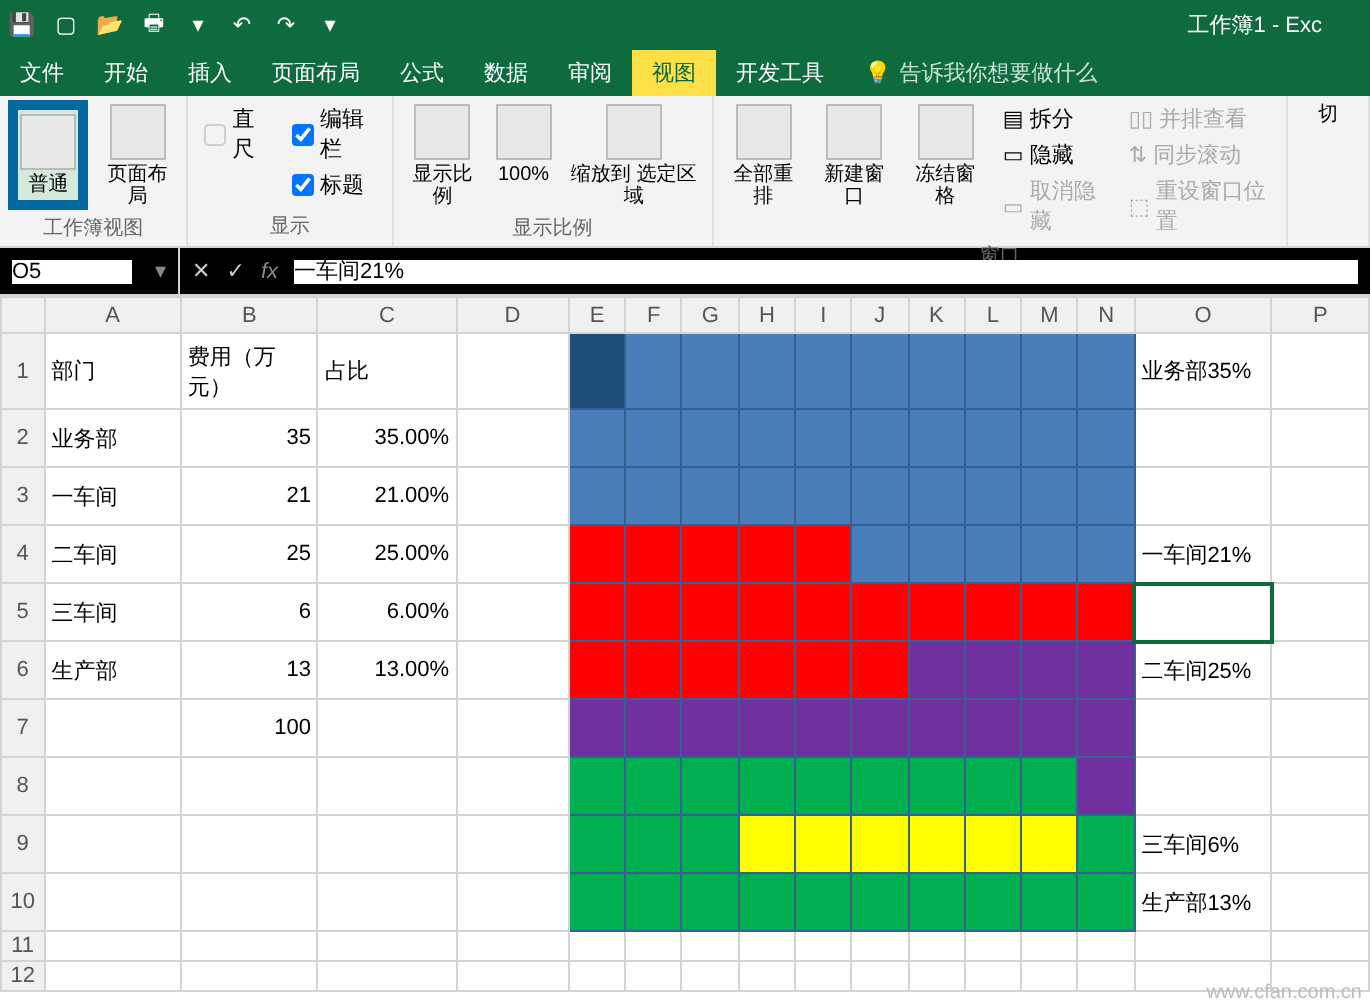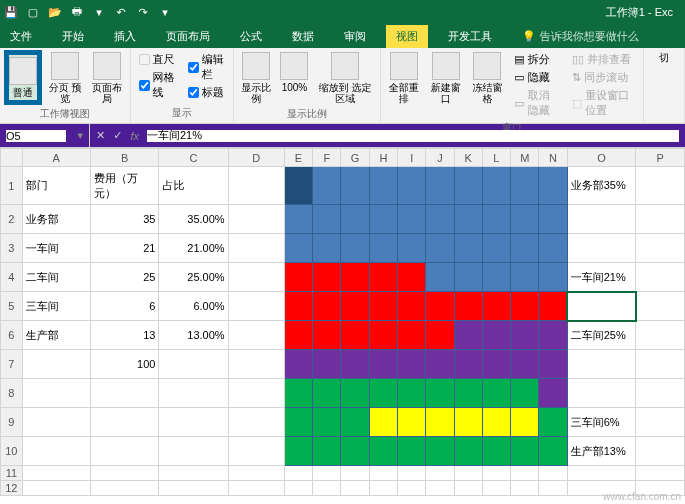--- a/index.html
+++ b/index.html
@@ -1,37 +1,37 @@
 <!DOCTYPE html>
 <html><head>
 <meta charset="utf-8">
 <style>
 *{margin:0;padding:0;box-sizing:border-box;font-family:"Microsoft YaHei",sans-serif;font-size:11px;}
 body{background:#fff;width:685px;height:504px;overflow:hidden;position:relative;}
 .titlebar{background:#0d6b3e;height:24px;display:flex;align-items:center;padding:0 4px;color:#fff;}
 .titlebar .qat{display:flex;gap:8px;align-items:center;}
 .titlebar .qat span{width:14px;height:14px;display:flex;align-items:center;justify-content:center;}
-.titlebar .title{margin-left:auto;margin-right:8px;color:#fff;text-align:center;}
-.tabs{background:#0d6b3e;height:24px;display:flex;align-items:flex-end;gap:10px;}
+.titlebar .title{margin-left:auto;margin-right:20px;color:#fff;text-align:center;}
+.tabs{background:#0d6b3e;height:24px;display:flex;align-items:flex-end;}
 .tab{padding:4px 10px;color:#fff;cursor:pointer;}
 .tab.active{background:#fde047;color:#0d6b3e;}
 .tellme{color:#c8e0d3;padding:4px 10px;display:flex;gap:4px;align-items:center;}
 .ribbon{background:#f3f3f3;height:76px;display:flex;border-bottom:1px solid #d4d4d4;}
 .group{display:flex;flex-direction:column;border-right:1px solid #e0e0e0;padding:2px 4px;}
 .group-body{flex:1;display:flex;align-items:flex-start;gap:4px;}
 .group-label{text-align:center;color:#666;font-size:10px;padding:1px 0;}
 .rbtn{display:flex;flex-direction:column;align-items:center;justify-content:flex-start;padding:2px 3px;cursor:pointer;min-width:32px;}
 .rbtn .ico{width:20px;height:20px;background:#e8e8e8;border:1px solid #bbb;margin-bottom:2px;}
 .rbtn.big .ico{width:28px;height:28px;}
 .rbtn .lbl{font-size:10px;text-align:center;line-height:11px;}
 .rbtn.sel{background:#d4e9dc;border:5px solid #0369a1;}
 .chkcol{display:flex;flex-direction:column;gap:3px;padding:2px 4px;}
 .chk{display:flex;align-items:center;gap:3px;font-size:10px;}
 .chk input{width:11px;height:11px;}
-.namebox-row{height:24px;display:flex;align-items:center;border-bottom:1px solid #d4d4d4;background:#4c1d95;}
+.namebox-row{height:24px;display:flex;align-items:center;border-bottom:1px solid #d4d4d4;background:#000000;}
 .namebox{width:90px;border-right:1px solid #d4d4d4;padding:0 6px;display:flex;align-items:center;height:100%;}
 .namebox input{border:none;width:60px;outline:none;}
 .nbdd{color:#888;margin-left:auto;}
 .fxbar{display:flex;align-items:center;gap:8px;padding:0 6px;flex:1;}
 .fxbar .fx{font-style:italic;color:#888;}
 .fxbar input{border:none;flex:1;outline:none;}
 .sheet{position:relative;overflow:hidden;}
 table{border-collapse:collapse;}
 th,td{border:1px solid #d4d4d4;background:#fff;font-weight:normal;}
 th{background:#f0f0f0;text-align:center;color:#555;}
@@ -92,40 +92,31 @@
 
 <div class="ribbon">
   <div class="group">
     <div class="group-body">
       <div class="rbtn big sel">
           <div class="ico"></div>
           <div class="lbl">普通</div>
         </div>
       <div class="rbtn big">
           <div class="ico"></div>
-          <div class="lbl">分页
-预览</div>
-        </div>
-      <div class="rbtn big">
-          <div class="ico"></div>
           <div class="lbl">页面布局</div>
         </div>
     </div>
     <div class="group-label">工作簿视图</div>
   </div>
   <div class="group">
     <div class="group-body">
       <div class="chkcol">
         <label class="chk">
             <input type="checkbox" disabled="" style="">
             <span>直尺</span>
-          </label>
-        <label class="chk">
-            <input type="checkbox" checked="" style="">
-            <span>网格线</span>
           </label>
       </div>
       <div class="chkcol">
         <label class="chk">
             <input type="checkbox" checked="" style="">
             <span>编辑栏</span>
           </label>
         <label class="chk">
             <input type="checkbox" checked="" style="">
             <span>标题</span>

